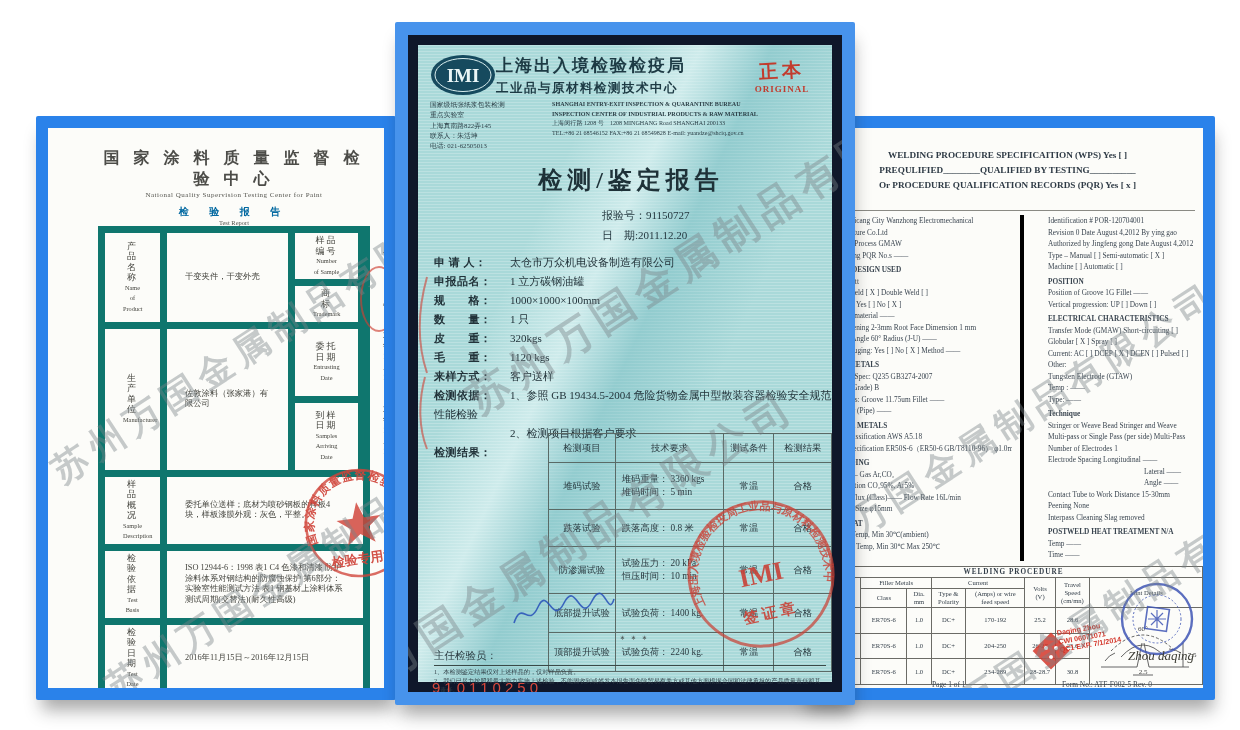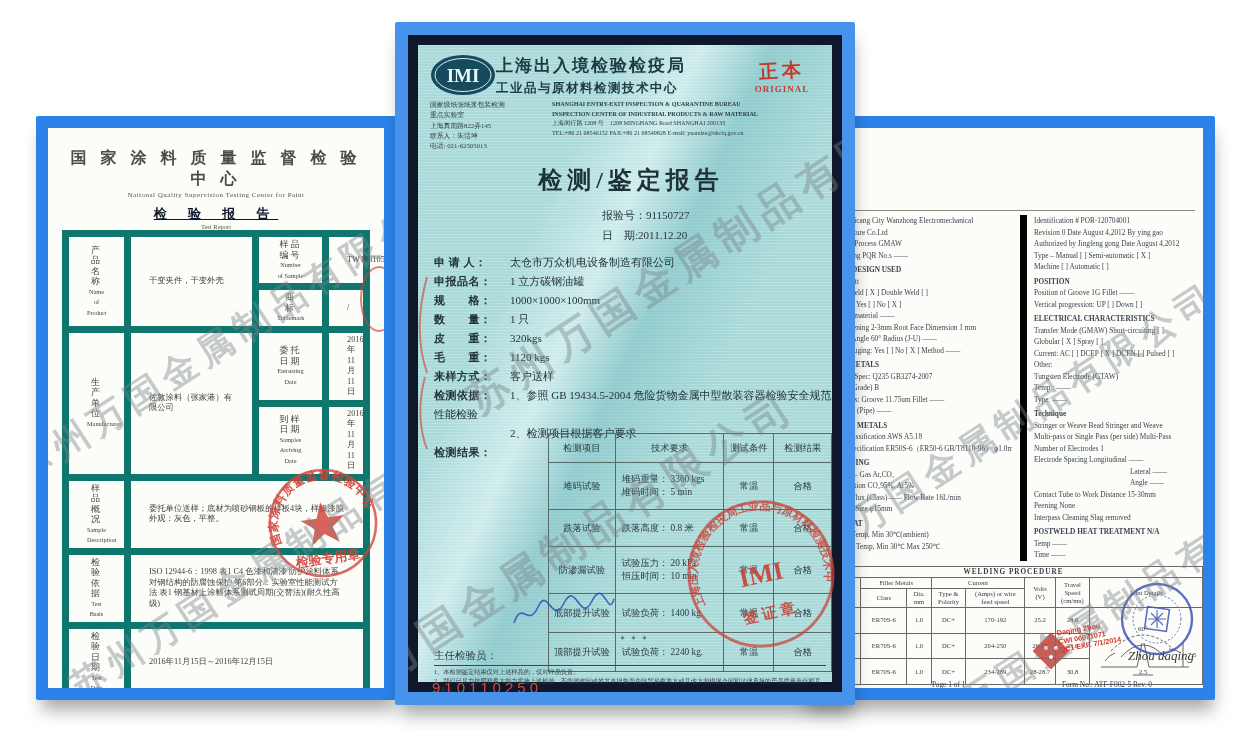--- a/index.html
+++ b/index.html
@@ -12,24 +12,24 @@
   .page{position:absolute;inset:12px;background:#fcfcf9;overflow:hidden;}
   .mid-doc .page{inset:13px;background:#0f172a;}
   .teal{position:absolute;inset:10px;background:#a9d9d9;
         background-image:
           linear-gradient(115deg, rgba(255,255,255,0) 28%, rgba(236,250,250,.55) 40%, rgba(118,188,194,.45) 50%, rgba(255,255,255,0) 64%),
           repeating-linear-gradient(0deg, rgba(255,255,255,.22) 0 1px, rgba(255,255,255,0) 1px 3px);}
   .wm{position:absolute;color:rgba(122,130,136,.42);font-weight:bold;white-space:nowrap;
       transform:rotate(-33deg);transform-origin:left center;pointer-events:none;z-index:40;
       font-family:"Liberation Sans",sans-serif;letter-spacing:7px;}
   
-  .ld{color:#45453f;padding:10px 14px 0;position:relative;height:100%;box-sizing:border-box;}
+  .ld{color:#45453f;padding:10px 14px 0;position:relative;height:100%;box-sizing:border-box;margin-left:36px;}
   .ld-title{text-align:center;font-size:16px;font-weight:bold;letter-spacing:5px;color:#4c4c48;margin-top:10px;}
   .ld-title-en{text-align:center;font-size:7px;letter-spacing:.5px;color:#55554f;margin-top:1px;}
-  .ld-sub{text-align:center;font-size:13px;letter-spacing:9px;color:#0f172a;margin-top:6px;font-weight:bold;text-decoration:underline;}
+  .ld-sub{text-align:center;font-size:10px;letter-spacing:9px;color:#0369a1;margin-top:6px;font-weight:bold;}
   .ld-sub-en{text-align:center;font-size:6.5px;color:#55554f;}
   .ld-meta{display:flex;justify-content:space-between;font-size:8.3px;margin:7px 2px 3px;line-height:10px;}
   .ld-meta .r{text-align:right;}
   .ltable{width:100%;border-collapse:collapse;table-layout:fixed;}
   .ltable td{border:7px solid #0f766e;font-size:8.3px;padding:2px 18px;vertical-align:middle;line-height:10.5px;}
   .lab{text-align:center;}
   .lab .cn{display:block;font-size:9px;letter-spacing:2px;}
   .lab .en{display:block;font-size:6.3px;letter-spacing:0;}
   .ctr{text-align:center;}
   .concl-cell{vertical-align:bottom;}
@@ -65,21 +65,21 @@
   .msigsvg{position:absolute;left:90px;top:544px;z-index:6;}
   .mchief{position:absolute;left:16px;top:604px;font-size:10.5px;color:#2a3a40;width:392px;border-bottom:1px solid #3a4a48;padding-bottom:2px;}
   .mnotes{position:absolute;left:16px;top:622px;width:392px;font-size:6.2px;line-height:9px;color:#33434a;}
   .mserial{position:absolute;left:24px;top:calc(100% - 13px);color:#d8483c;font-size:15px;font-weight:normal;letter-spacing:4px;font-family:"Liberation Sans",sans-serif;}
   .mredfrag{position:absolute;left:-3px;top:228px;z-index:3;}
   
   .wps{position:relative;height:100%;color:#3a4550;}
   .wps-head{padding-top:20px;text-align:center;font-size:9.2px;font-weight:bold;line-height:15px;color:#2f3b46;}
   .wps-cols{position:absolute;top:82px;left:16px;right:8px;height:350px;border-top:1px solid #8a8a84;}
   .wcl{position:absolute;left:0;top:4px;width:184px;}
-  .wcr{position:absolute;left:192px;top:4px;width:188px;border-left:7px solid #000000;padding-left:7px;}
+  .wcr{position:absolute;left:192px;top:4px;width:188px;border-left:4px solid #000000;padding-left:24px;}
   .wline{font-size:7.3px;line-height:11.5px;white-space:nowrap;overflow:hidden;}
   .wline.b{font-weight:bold;margin-top:3px;}
   .wtable{position:absolute;left:12px;top:438px;border-collapse:collapse;font-size:6.6px;color:#333e49;text-align:center;}
   .wtable td,.wtable th{border:1px solid #6b6b66;padding:1px 2px;font-weight:normal;white-space:pre-line;line-height:8px;}
   .wtable .cap{font-weight:bold;font-size:7.2px;letter-spacing:1px;}
   .wfoot{position:absolute;left:0;top:552px;width:100%;font-size:7.4px;color:#3a4550;}
   .wfoot .pg{position:absolute;left:120px;}
   .wfoot .fm{position:absolute;left:250px;}
   .blue-stamp{position:absolute;left:306px;top:452px;opacity:.85;z-index:6;}
   .red-diamond{position:absolute;left:214px;top:498px;z-index:6;}
@@ -203,20 +203,25 @@
         <div class="redfrag"></div>
         <div class="wm" style="left:-28px;top:322px;font-size:36px;">苏州万国金属制品有限公司</div>
         <div class="wm" style="left:26px;top:538px;font-size:36px;">苏州万国金属制品有限公司</div>
       </div>
     </div>
   </section>
 
   <section class="doc right-doc">
     <div class="page">
       <div class="wps">
+        <div class="wps-head">
+          <div>WELDING PROCEDURE SPECIFICAITION (WPS)    Yes [    ]</div>
+          <div>PREQULIFIED________QUALIFIED BY TESTING__________</div>
+          <div>Or PROCEDURE QUALIFICATION RECORDS (PQR)    Yes [ x ]</div>
+        </div>
         <div class="wps-cols">
           <div class="wcl">
             <div class="wline">Name  Taicang  City  Wanzhong  Electromechanical</div>
             <div class="wline">Manufacture Co.Ltd</div>
             <div class="wline">Welding Process    GMAW</div>
             <div class="wline">Supporting PQR No.s    ——</div>
             <div class="wline b">JOINT DESIGN USED</div>
             <div class="wline">Type:   Butt</div>
             <div class="wline">Single Weld [ X ]       Double Weld [    ]</div>
             <div class="wline">Backing:  Yes [    ] No [ X ]</div>

